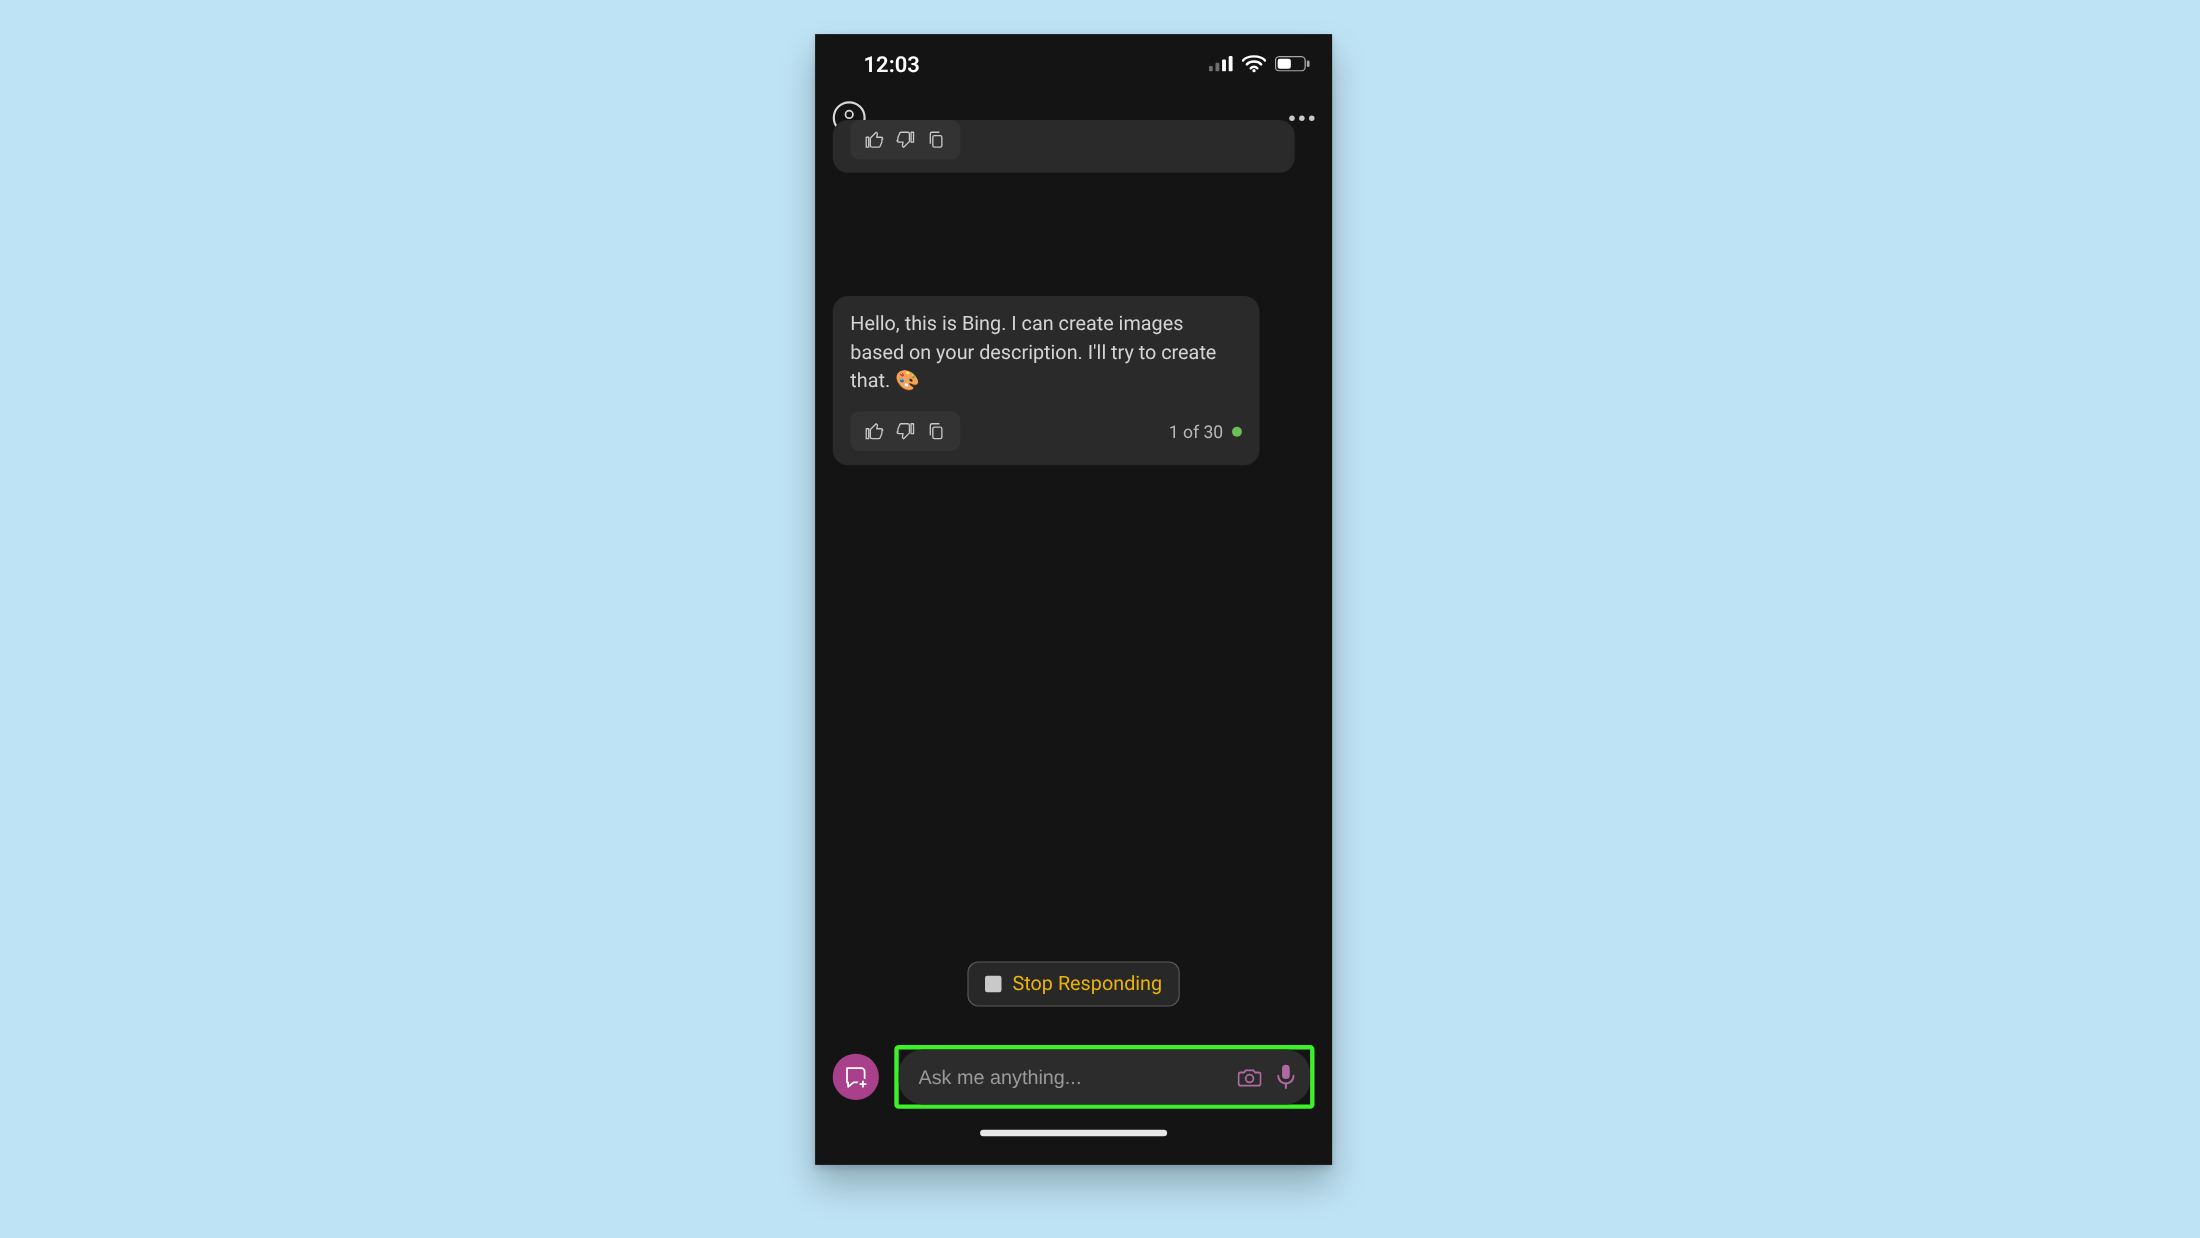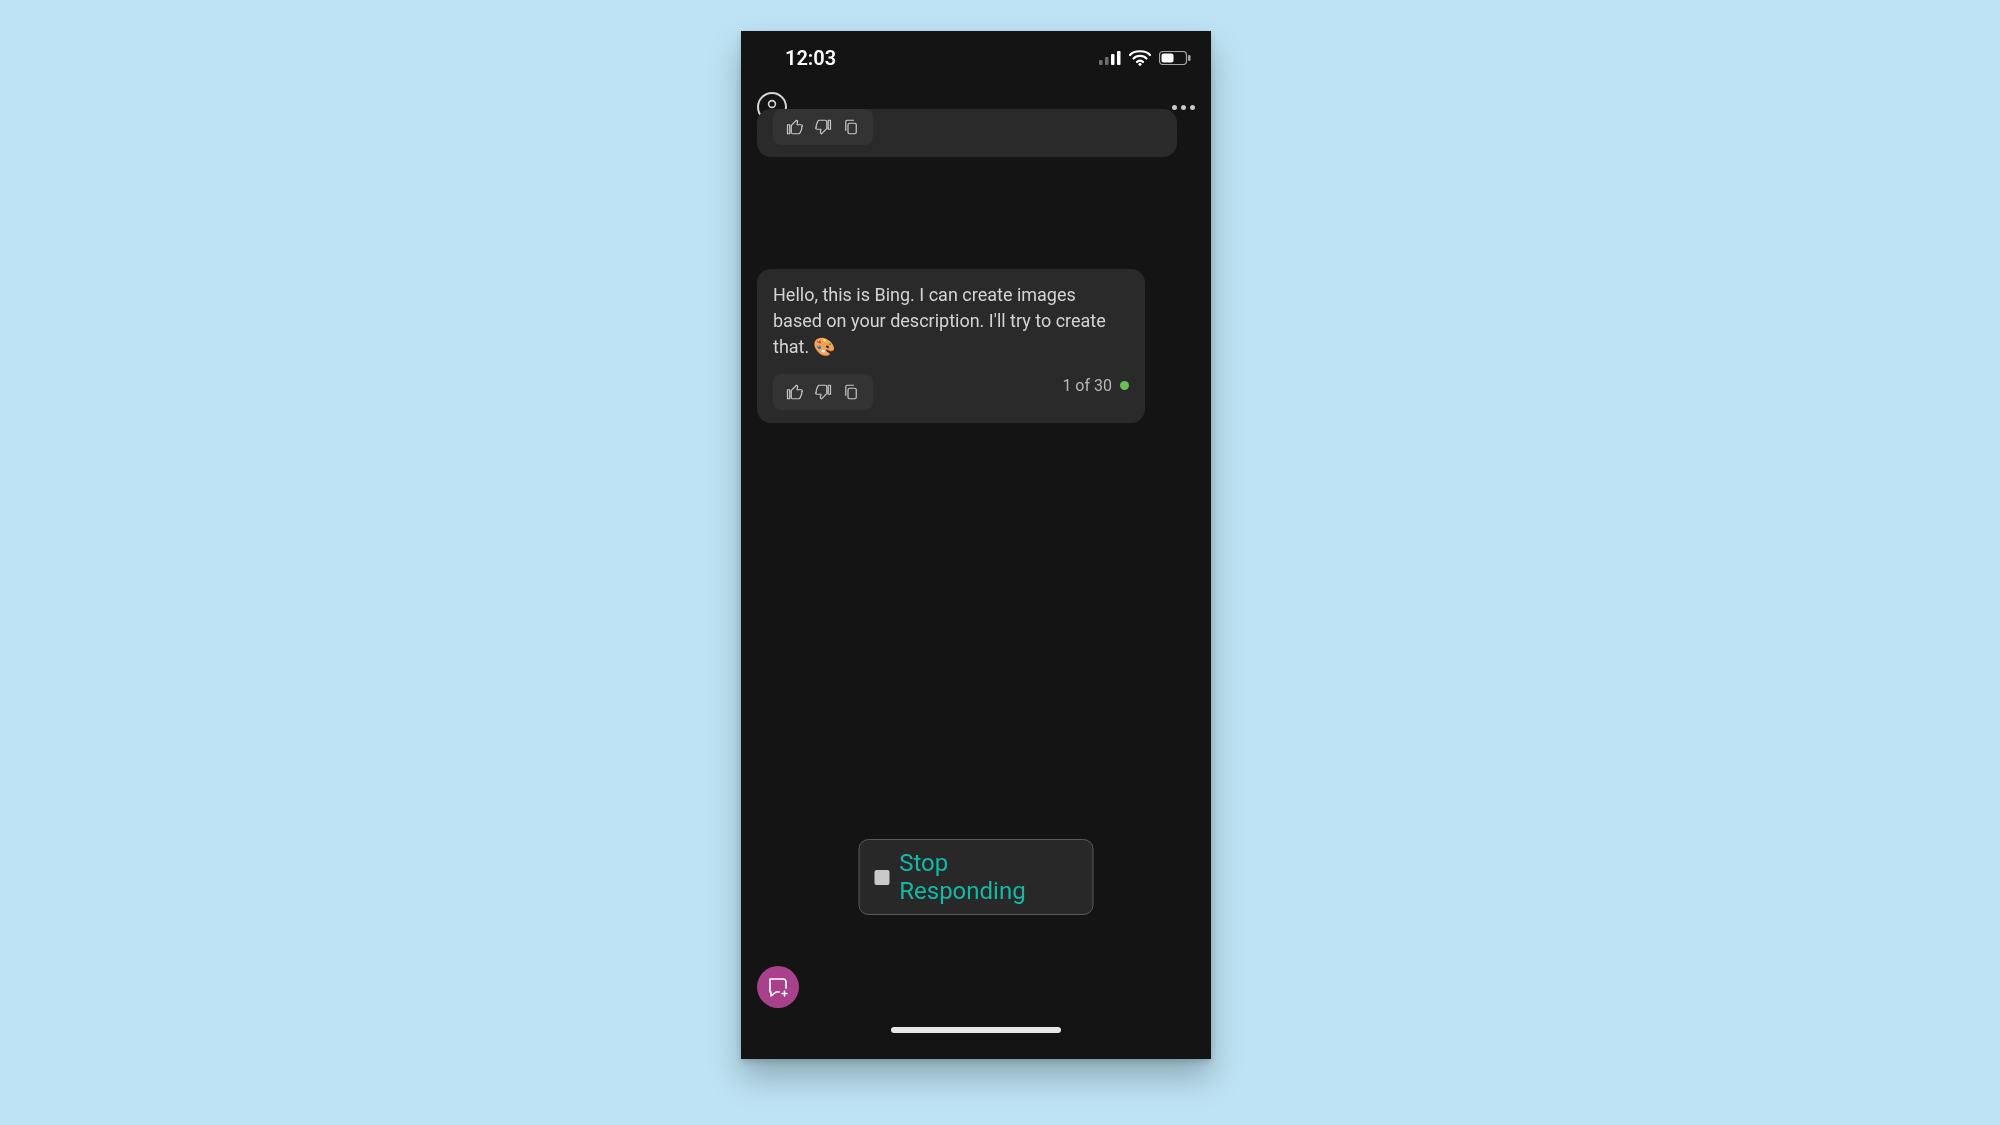--- a/index.html
+++ b/index.html
@@ -128,21 +128,21 @@
     position:absolute;
     left:16px;
     top: 160px;
     width: 388px;
   }
   .ai2-body {
     padding-bottom: 12px;
   }
   .ai2-footer {
     display:flex;
-    align-items:flex-start;
+    align-items:center;
     justify-content:space-between;
     padding-top: 2px;
   }
   .counter {
     display:flex; align-items:center; gap:8px;
     color:#b7b7b7; font-size:16px;
   }
   .counter .dot {
     width:9px;height:9px;border-radius:50%;background:#6bbf59;
   }
@@ -150,22 +150,22 @@
   
   .stop-pill {
     position: absolute;
     left: 50%; transform: translateX(-50%);
     bottom: 128px;
     display:flex; align-items:center; gap:10px;
     background: rgba(70,70,70,0.4);
     border:1px solid #5a5a5a;
     border-radius: 10px;
     padding: 9px 15px;
-    color:#14b8a6;
-    font-size:24px;
+    color:#eab308;
+    font-size:18px;
   }
   .stop-pill .square {
     width:15px;height:15px;background:#c9c9c9;border-radius:2px;
   }
 
   
   .input-row {
     position:absolute;
     bottom: 35px;
     left: 16px; right:16px;
@@ -332,19 +332,39 @@
       </div>
 
       <div class="input-row">
         <div class="new-topic-btn">
           <svg width="24" height="24" viewBox="0 0 24 24">
             <path d="M4 4h13a3 3 0 0 1 3 3v7a3 3 0 0 1-3 3H10l-5 4v-4H4a0 0 0 0 1 0 0V4z" fill="none" stroke="#fff" stroke-width="1.6" stroke-linejoin="round"></path>
             <circle cx="18.5" cy="18.5" r="5" fill="#a9408b"></circle>
             <path d="M18.5 16v5M16 18.5h5" stroke="#fff" stroke-width="1.6" stroke-linecap="round"></path>
           </svg>
         </div>
+        <div class="input-field-wrap">
+          <div class="input-field">
+            <input type="text" placeholder="Ask me anything..." style="">
+            <div class="input-icons">
+              <span>
+                <svg width="22" height="20" viewBox="0 0 22 20">
+                  <path d="M3 6h3l1.5-2h7L16 6h3a2 2 0 0 1 2 2v8a2 2 0 0 1-2 2H3a2 2 0 0 1-2-2V8a2 2 0 0 1 2-2z" fill="none" stroke="#b06aa2" stroke-width="1.6"></path>
+                  <circle cx="11" cy="11.5" r="3.5" fill="none" stroke="#b06aa2" stroke-width="1.6"></circle>
+                </svg>
+              </span>
+              <span>
+                <svg width="16" height="24" viewBox="0 0 16 24">
+                  <rect x="4.5" y="1" width="7" height="13" rx="3.5" fill="#b06aa2"></rect>
+                  <path d="M1 11c0 4 3 7 7 7s7-3 7-7" fill="none" stroke="#b06aa2" stroke-width="1.8" stroke-linecap="round"></path>
+                  <path d="M8 18v4" stroke="#b06aa2" stroke-width="1.8" stroke-linecap="round"></path>
+                </svg>
+              </span>
+            </div>
+          </div>
+        </div>
       </div>
 
       <div class="home-indicator"></div>
 
     </div>
   </div>
 </div>
 
 </body></html>

